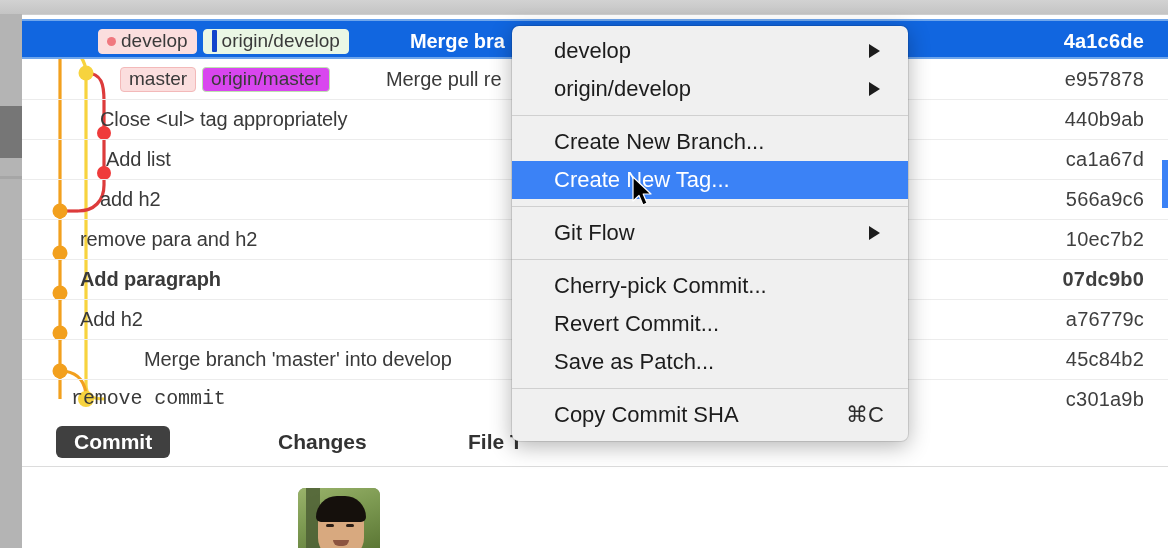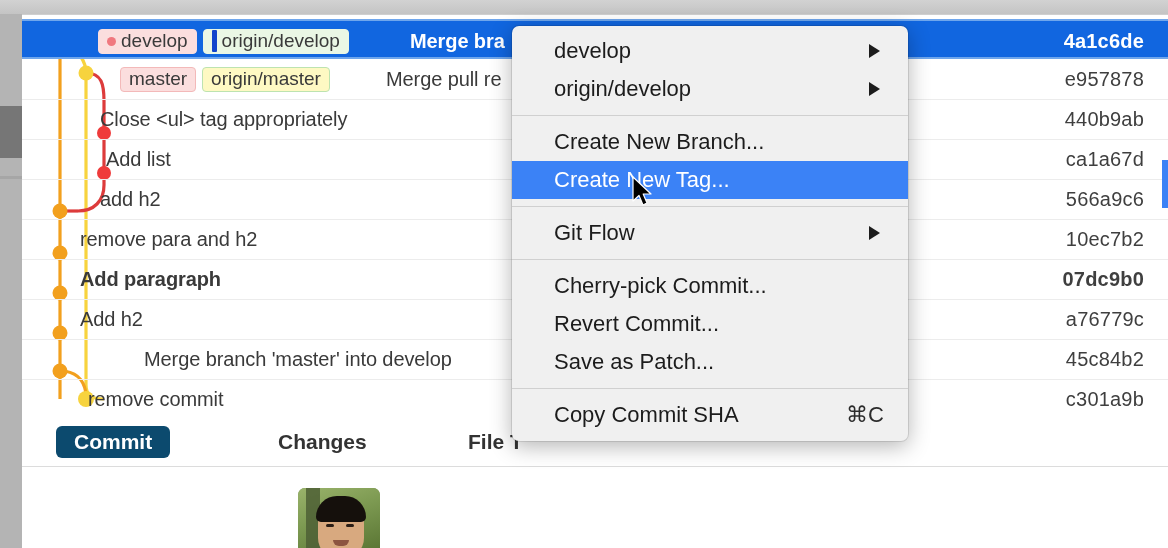--- a/index.html
+++ b/index.html
@@ -132,21 +132,21 @@
     font-size: 19px;
     color: #3a3a3a;
     white-space: nowrap;
     box-sizing: border-box;
   }
   .badge.local {
     background: #fbdede;
     border: 1px solid #f3b9b9;
   }
   .badge.remote {
-    background: #fef9c3;
+    background: #d946ef;
     border: 1px solid #bde3b0;
   }
   .badge-dot {
     width: 9px; height: 9px;
     border-radius: 50%;
     background: #f0787f;
     flex: 0 0 auto;
   }
   .badge-bar {
     width: 5px; height: 22px;
@@ -179,21 +179,21 @@
     height: 32px;
     line-height: 32px;
     padding: 0 18px;
     font-size: 21px;
     font-weight: bold;
     color: #333333;
     border-radius: 6px;
     white-space: nowrap;
   }
   .tab.active {
-    background: #0c4a6e;
+    background: #404040;
     color: #ffffff;
     text-align: center;
   }
 
   
   .avatar {
     position: absolute;
     left: 298px; top: 488px;
     width: 82px; height: 70px;
     border-radius: 7px;
@@ -408,21 +408,21 @@
     </div>
     <div class="row-sep" style="top:324px;"></div>
 
     <div class="row" style="top:324px;">
       <div class="row-msg" style="left:78px;margin-left:44px;">Merge branch 'master' into develop</div>
       <div class="row-sha">45c84b2</div>
     </div>
     <div class="row-sep" style="top:364px;"></div>
 
     <div class="row" style="top:364px;">
-      <div class="row-msg" style="left:66px;">remove commit</div>
+      <div class="row-msg" style="left:49px;font-family:Liberation Mono, monospace;">remove commit</div>
       <div class="row-sha">c301a9b</div>
     </div>
     <div class="row-sep" style="top:403px;"></div>
   </div>
 
   <div class="tabbar">
     <div class="tab active" style="left:34px;">Commit</div>
     <div class="tab" style="left:238px;">Changes</div>
     <div class="tab" style="left:428px;">File T</div>
   </div>

